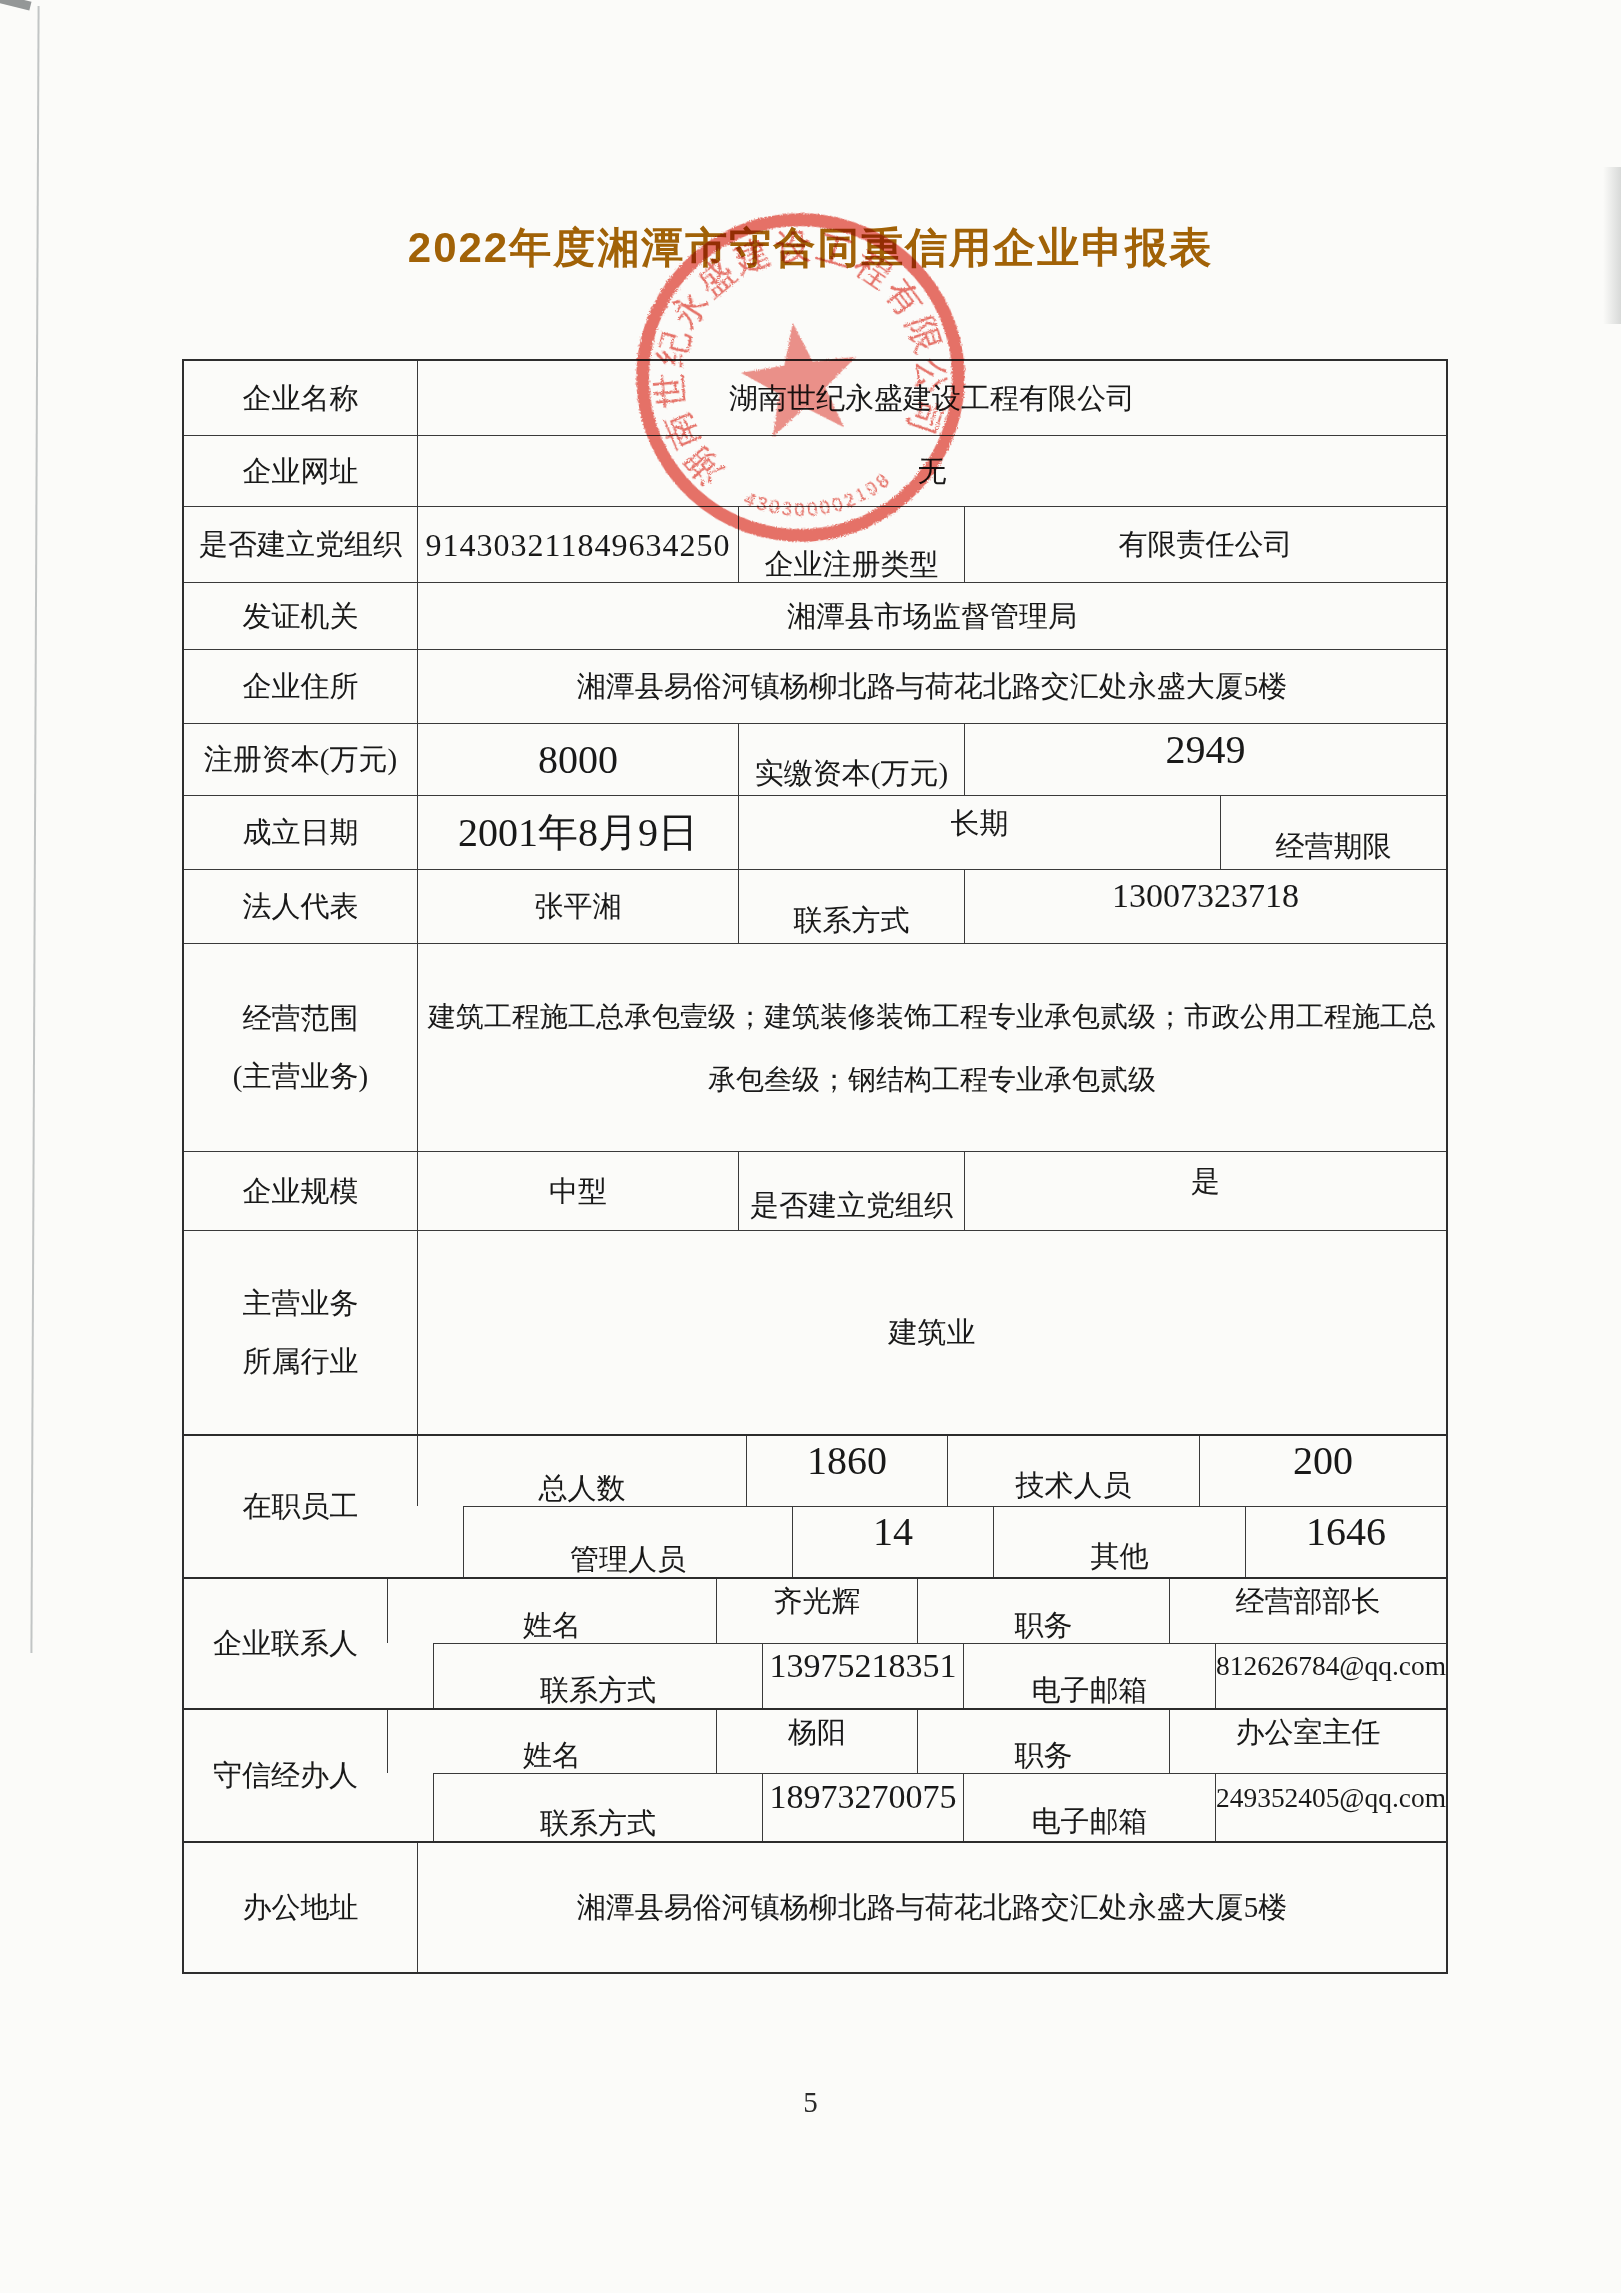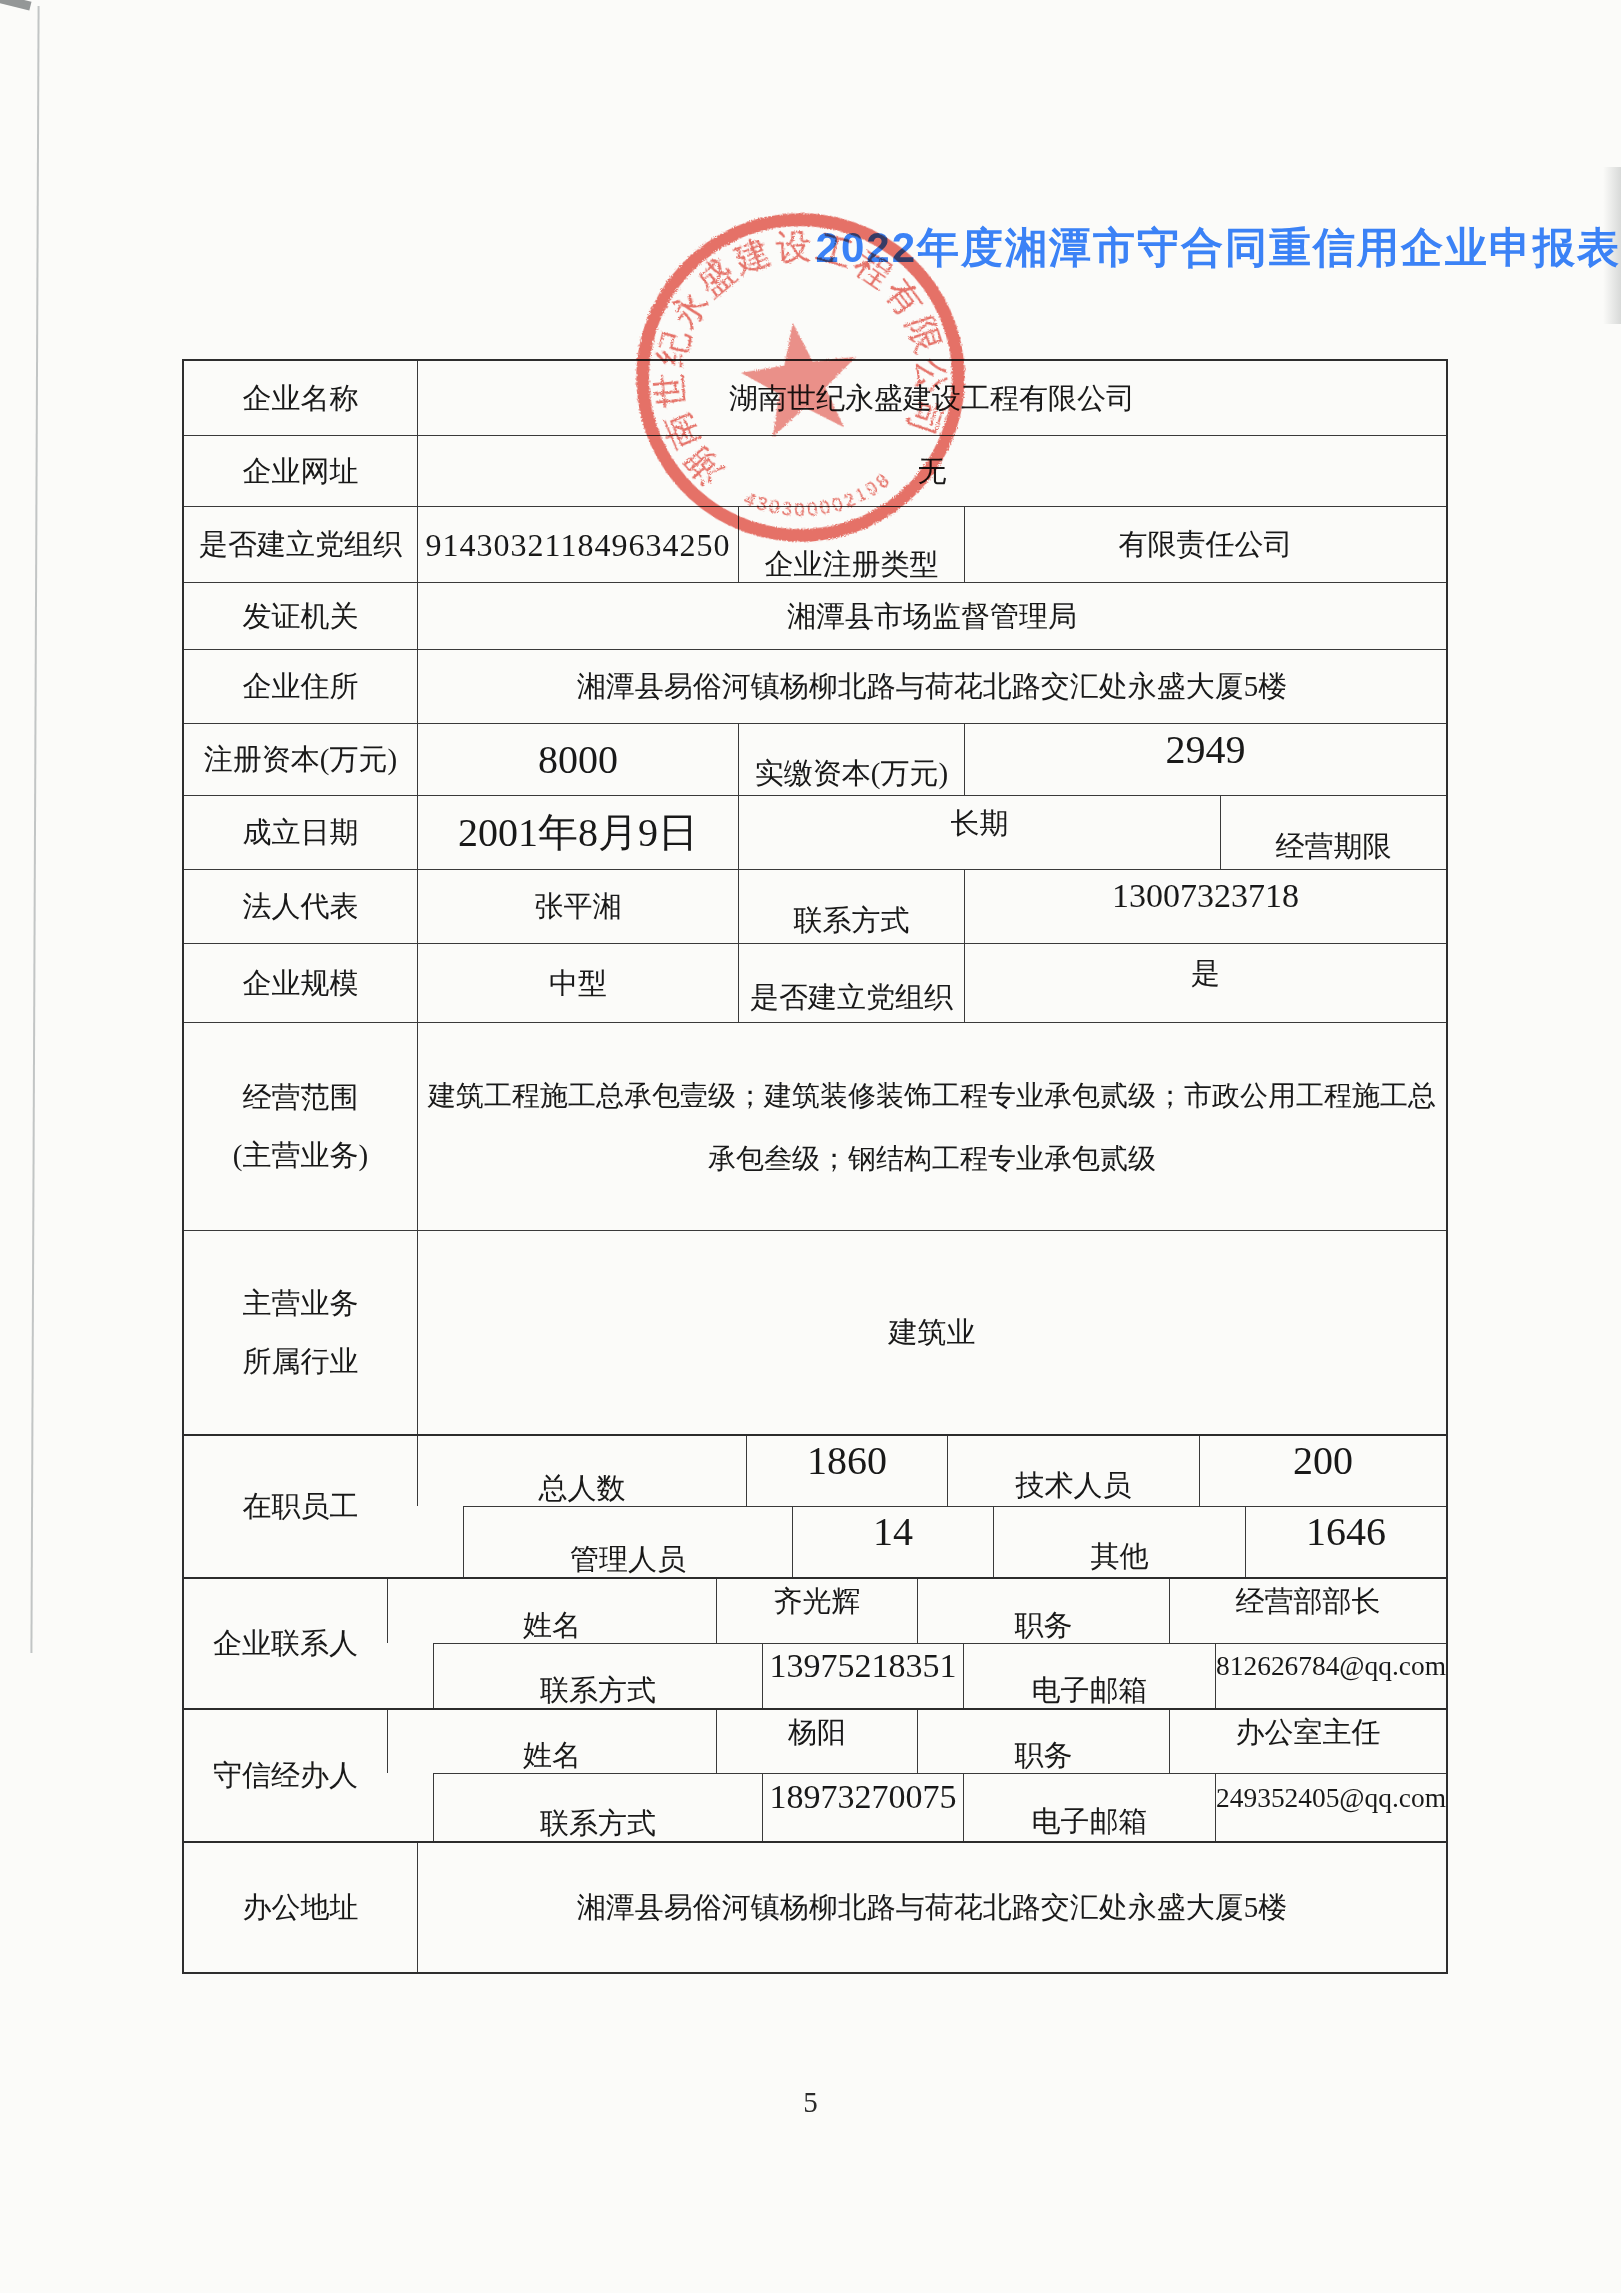--- a/index.html
+++ b/index.html
@@ -17,23 +17,23 @@
   .scan-corner{
     position:absolute;left:-7.8px;top:-2.9px;width:39px;height:8.8px;
     background:#5c6163;opacity:.65;transform:rotate(14deg);
   }
   .scan-smudge{
     position:absolute;right:0;top:167px;width:17.6px;height:157px;
     background:linear-gradient(to left,rgba(150,155,155,.35),rgba(150,155,155,0));
   }
   
   .doc-title{
-    position:absolute;left:0;right:0;top:220px;text-align:right;
+    position:absolute;left:0;right:0;top:220px;text-align:center;
     font-family:"Liberation Sans","DejaVu Sans",sans-serif;
-    font-weight:700;font-size:42px;letter-spacing:2px;color:#3b82f6;
+    font-weight:700;font-size:42px;letter-spacing:2px;color:#a16207;
   }
   
   .ftable{
     position:absolute;left:182px;top:359px;width:1266px;
     border:2px solid #2e2e2e;box-sizing:border-box;background:transparent;
   }
   .trow{display:flex;box-sizing:border-box;border-top:1.6px solid #3a3a3a;}
   .trow.first{border-top:none;}
   .trow.thick{border-top:2.9px solid #2c2c2c;}
   .cell{
@@ -172,44 +172,44 @@
         <span>张平湘</span>
       </div>
     <div class="cell w-l2 low">
         <span>联系方式</span>
       </div>
     <div class="cell grow phone high">
         <span>13007323718</span>
       </div>
   </div>
 
-  <div class="trow" style="height:79px">
-    <div class="cell w-label">
-        <span>企业规模</span>
-      </div>
-    <div class="cell w-v1">
-        <span>中型</span>
-      </div>
-    <div class="cell w-l2 low">
-        <span>是否建立党组织</span>
-      </div>
-    <div class="cell grow high">
-        <span>是</span>
-      </div>
-  </div>
-
   <div class="trow" style="height:208px">
     <div class="cell w-label two-line">
       <span>经营范围</span>
       <span>(主营业务)</span>
     </div>
     <div class="cell grow scope-val">
       <span>建筑工程施工总承包壹级；建筑装修装饰工程专业承包贰级；市政公用工程施工总</span>
       <span>承包叁级；钢结构工程专业承包贰级</span>
     </div>
+  </div>
+
+  <div class="trow" style="height:79px">
+    <div class="cell w-label">
+        <span>企业规模</span>
+      </div>
+    <div class="cell w-v1">
+        <span>中型</span>
+      </div>
+    <div class="cell w-l2 low">
+        <span>是否建立党组织</span>
+      </div>
+    <div class="cell grow high">
+        <span>是</span>
+      </div>
   </div>
 
   <div class="trow" style="height:204px">
     <div class="cell w-label two-line">
       <span>主营业务</span>
       <span>所属行业</span>
     </div>
     <div class="cell grow">
         <span>建筑业</span>
       </div>

